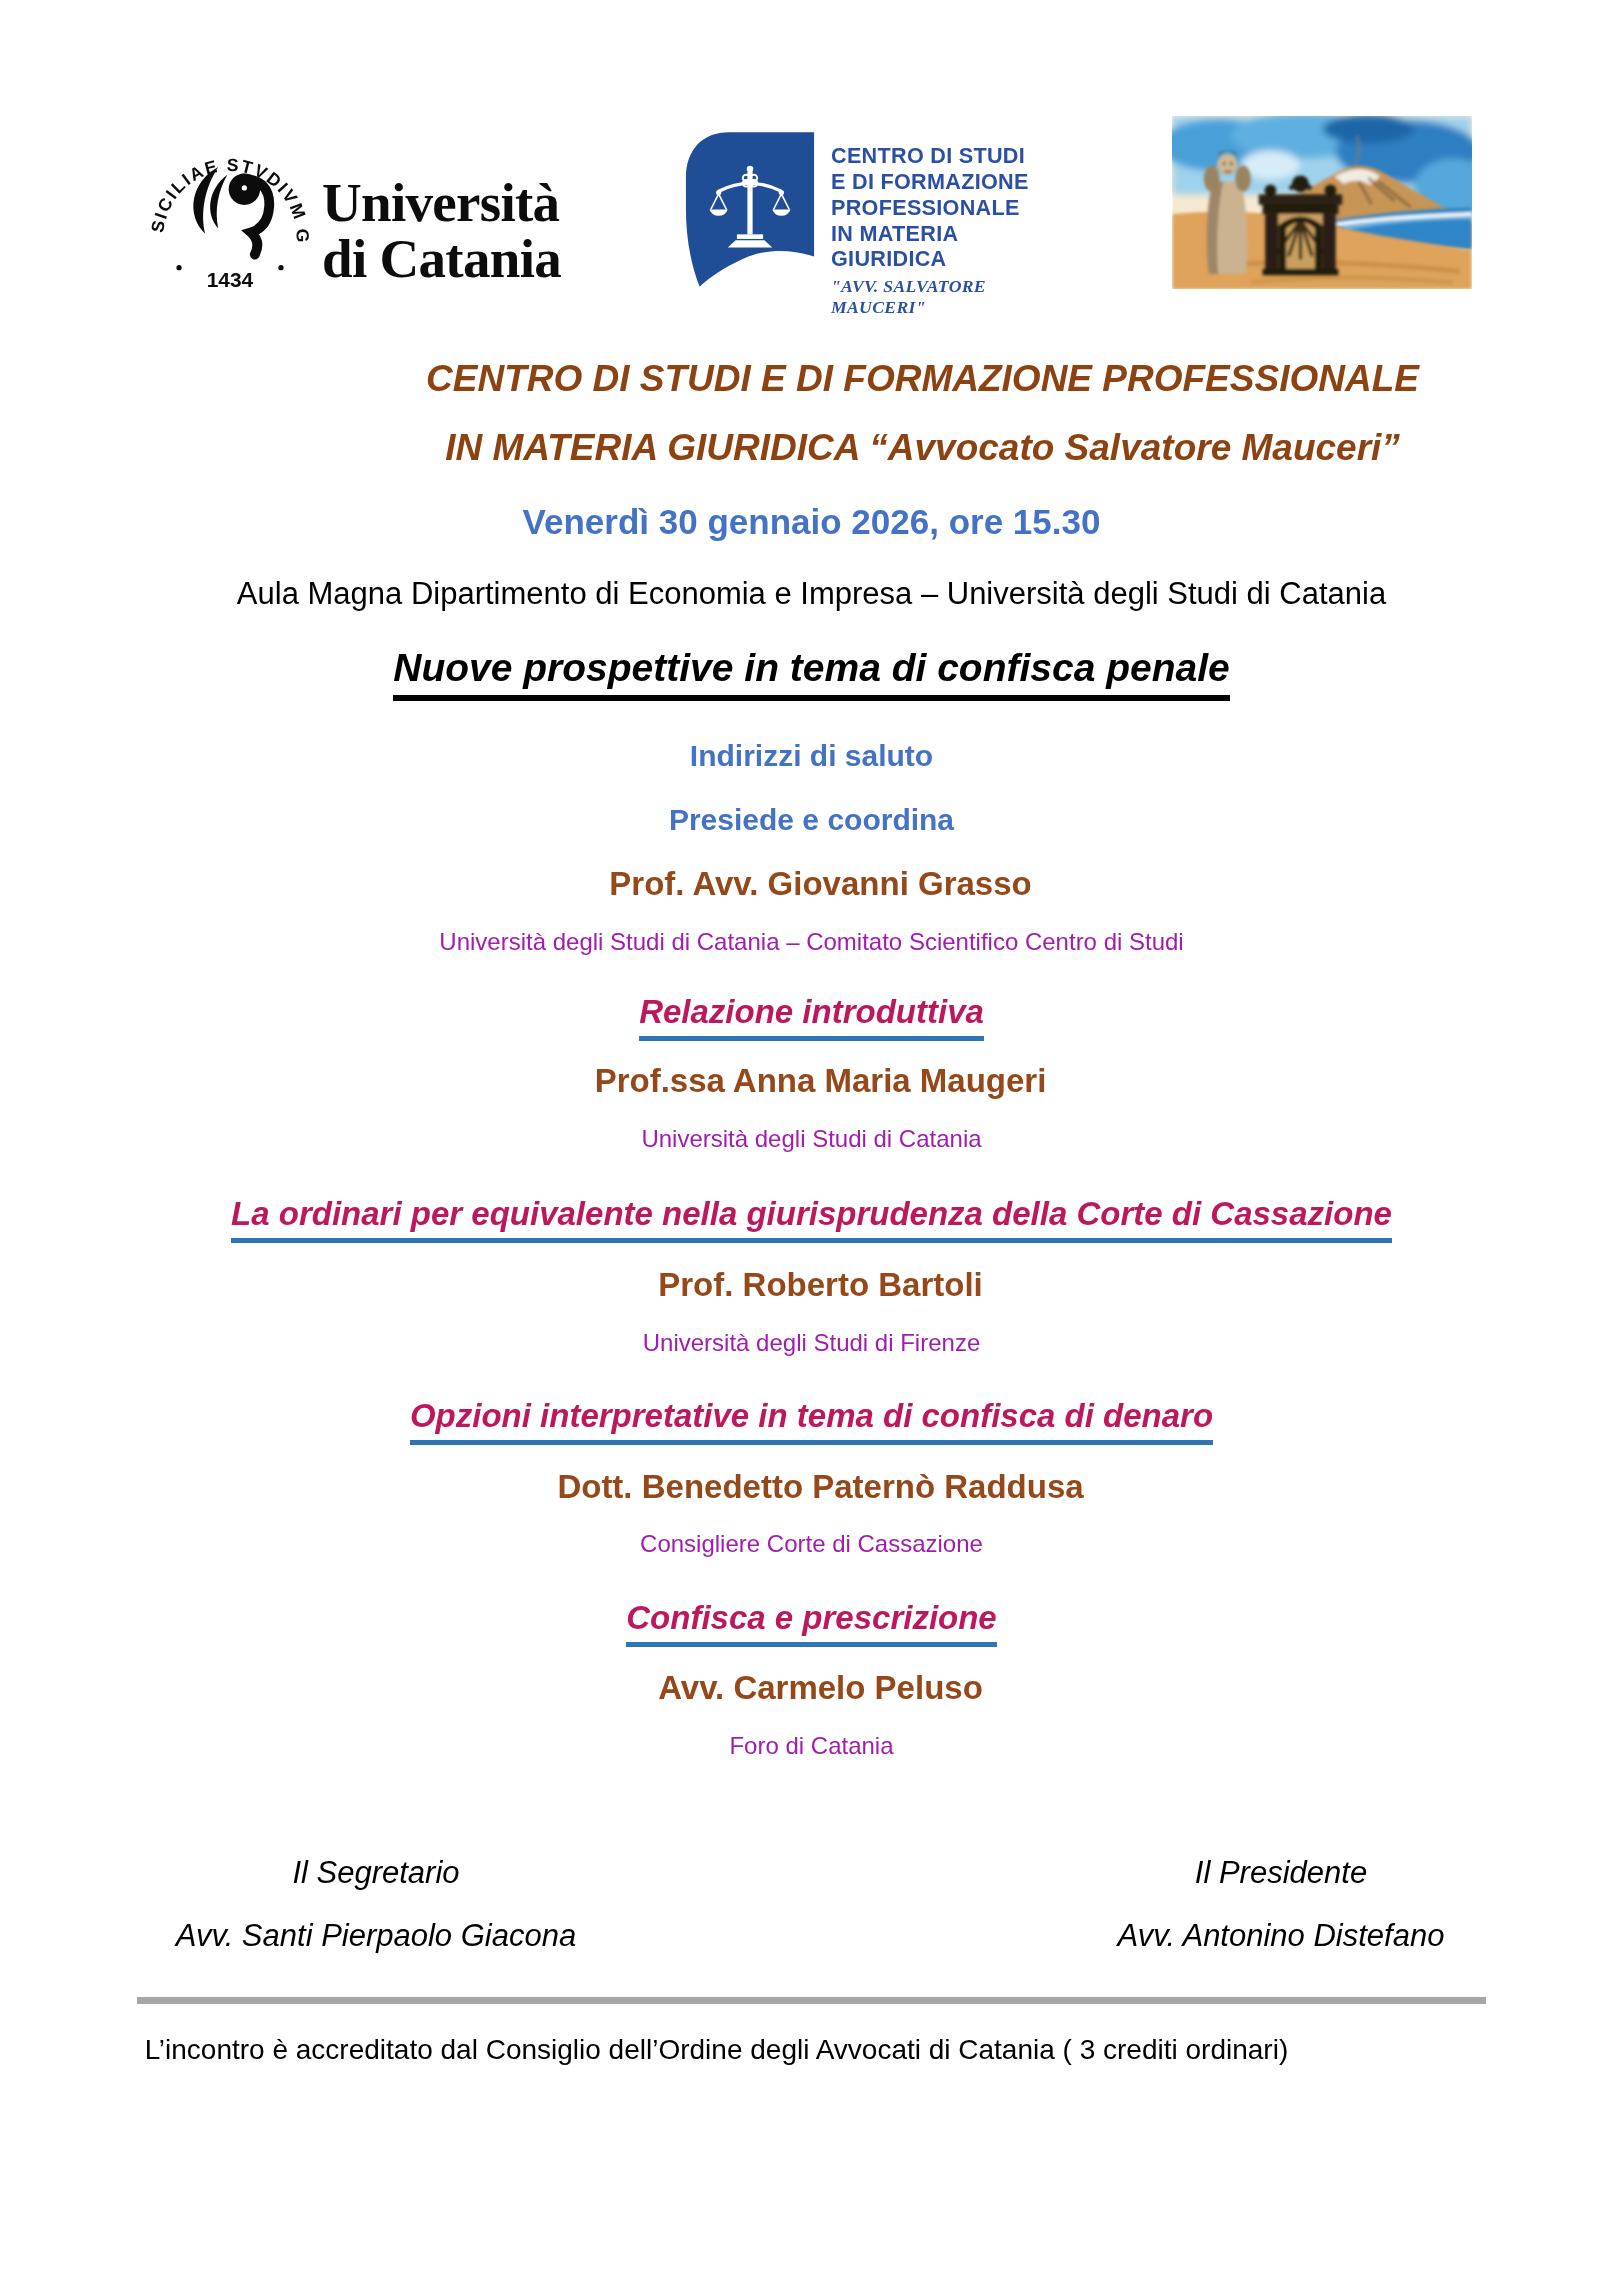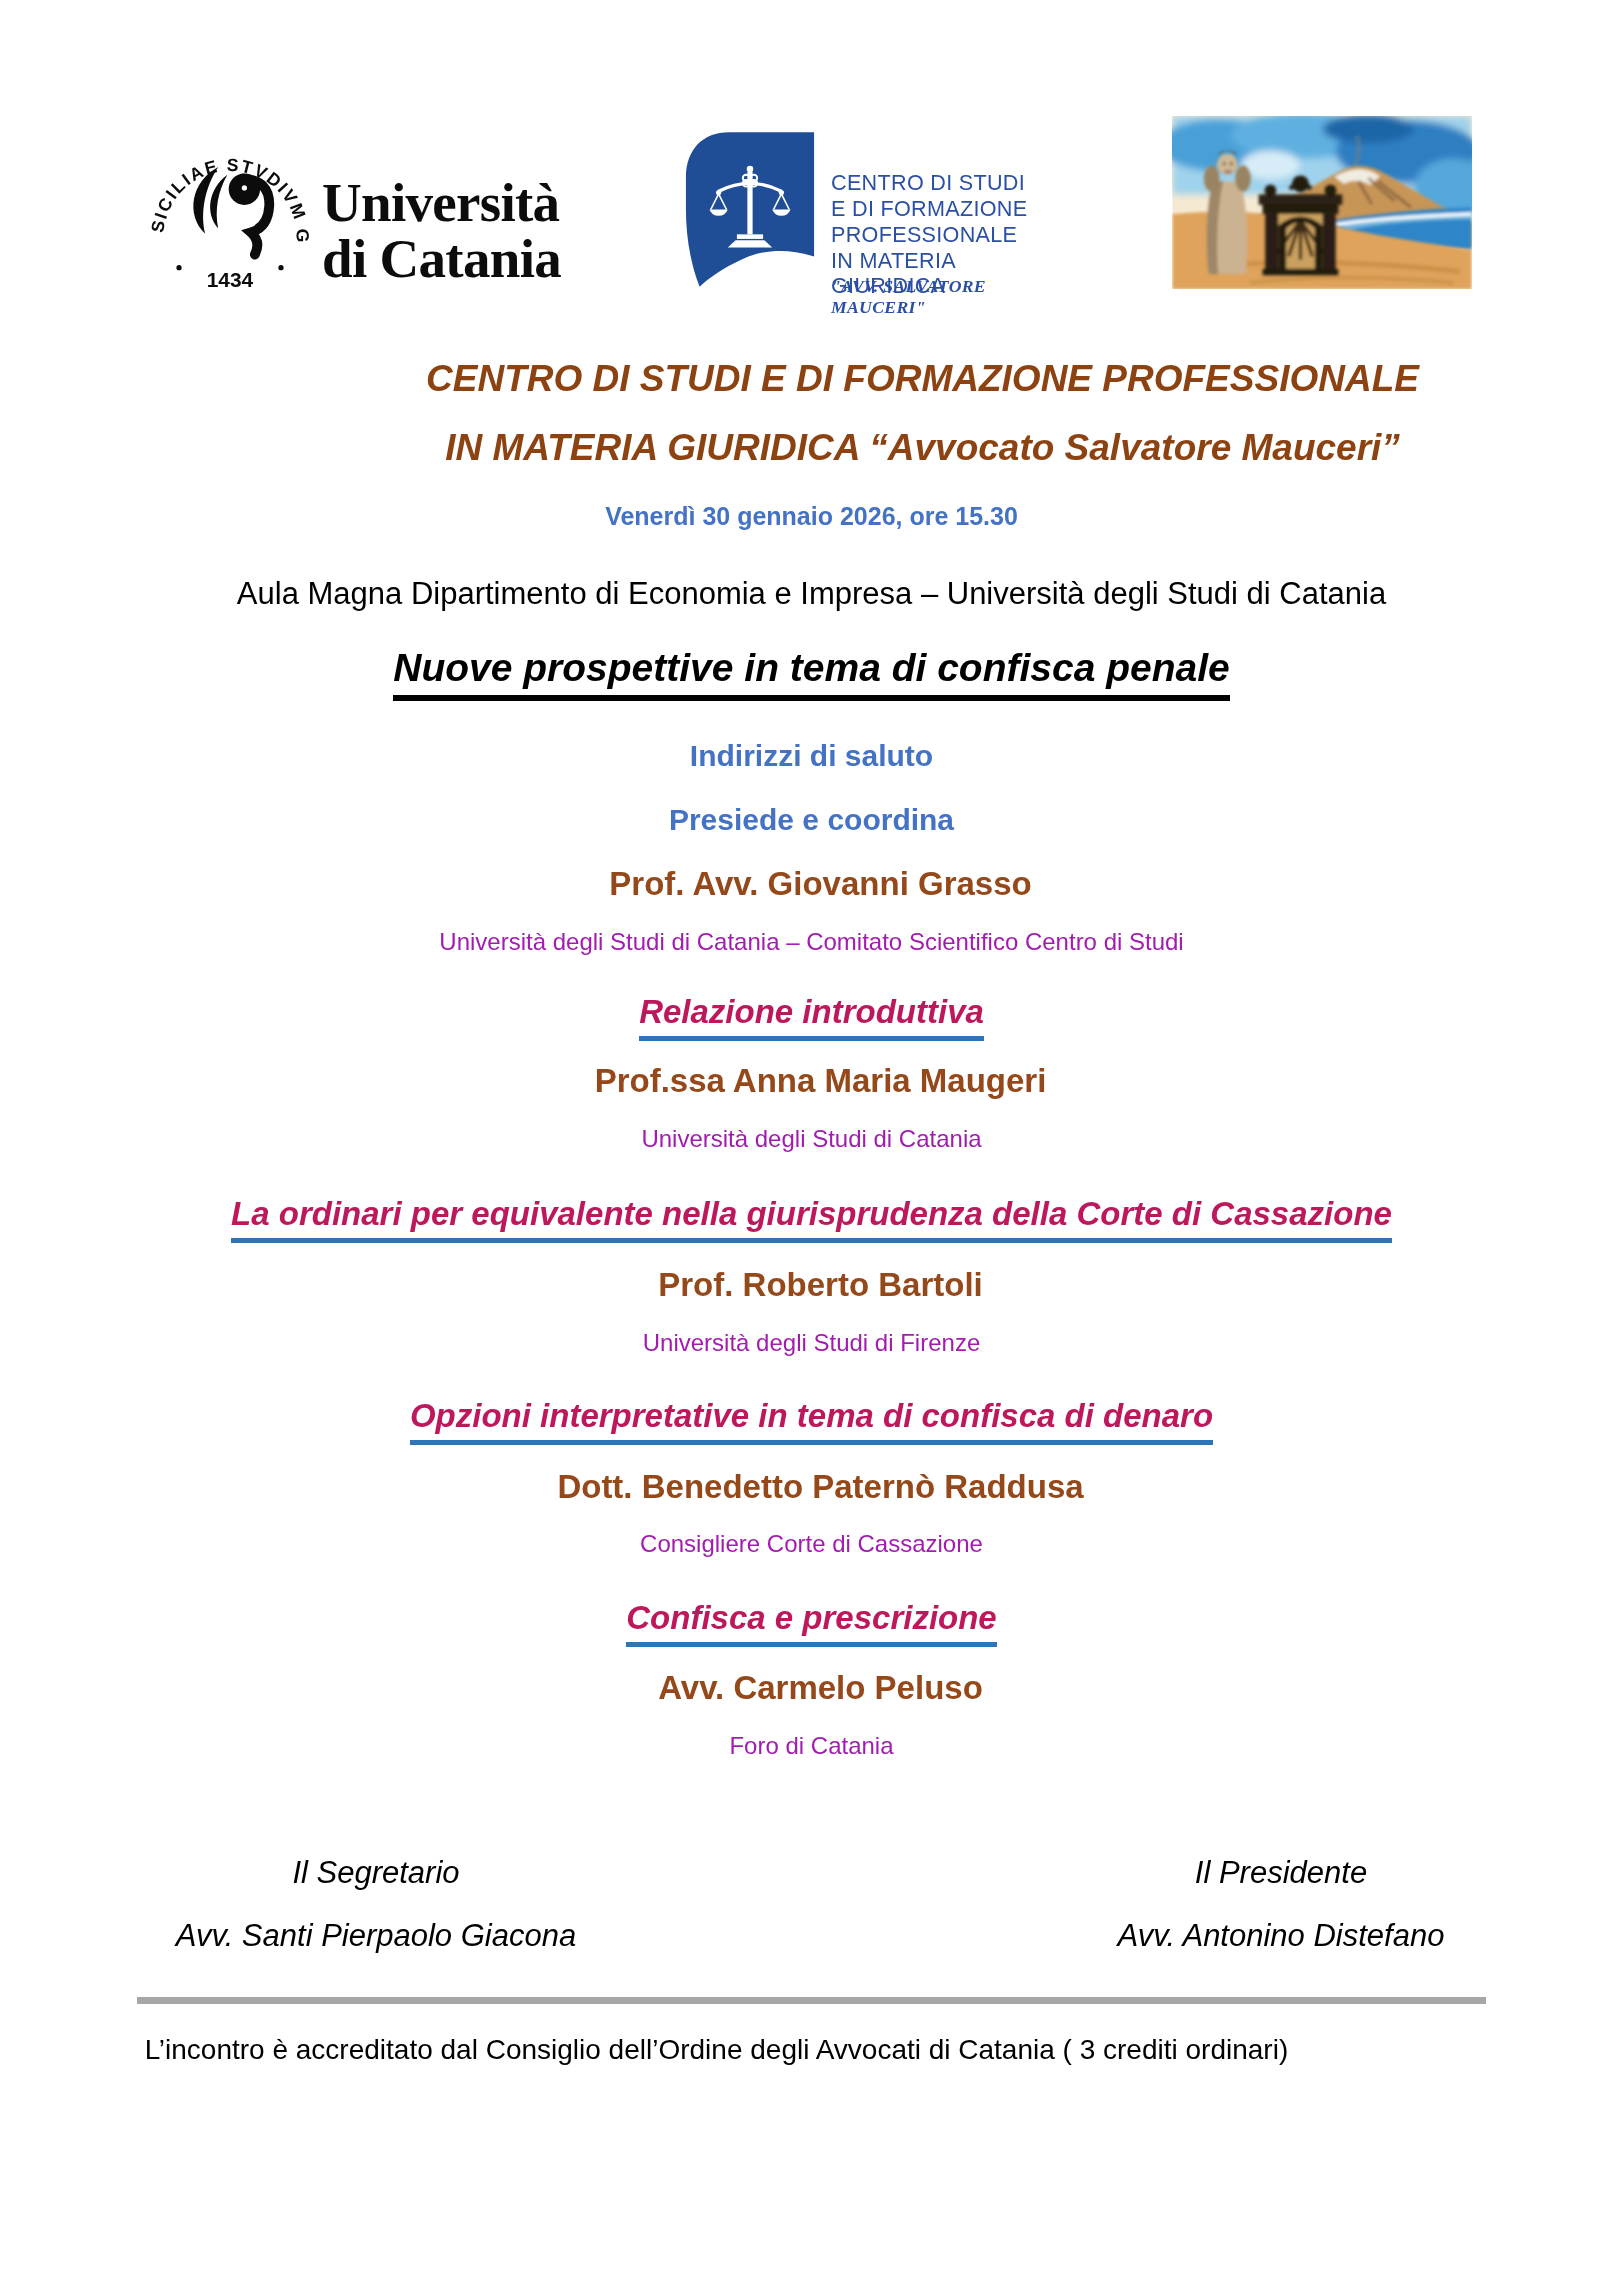--- a/index.html
+++ b/index.html
@@ -11,29 +11,29 @@
     overflow:hidden;
   }
   
   .seal{position:absolute;left:145px;top:116px;width:170px;height:183px;}
   .wordmark{position:absolute;left:322px;top:175px;width:275px;
     font-family:"Liberation Serif", serif;font-weight:bold;color:#0c0c0c;
     font-size:55px;line-height:1.02;letter-spacing:-0.7px;}
   .centro{position:absolute;left:682px;top:131px;width:366px;height:164px;}
   .centro-shape{position:absolute;left:0;top:0;width:136px;height:157px;}
   .centro-text{position:absolute;left:149px;top:11.8px;color:#2b50a3;
-    font-weight:normal;font-size:21.6px;line-height:1.2;letter-spacing:0.3px;margin-top:27px;}
+    font-weight:bold;font-size:21.6px;line-height:1.2;letter-spacing:0.3px;}
   .centro-sub{position:absolute;left:149px;top:145px;color:#2b50a3;
     font-family:"Liberation Serif", serif;font-style:italic;font-weight:bold;
     font-size:17.7px;letter-spacing:0.3px;}
   .artwork{position:absolute;left:1172px;top:116px;width:300px;height:173px;}
   
   .line{position:absolute;left:0;width:1623px;text-align:center;white-space:nowrap;}
   .brown-title{color:#8c4311;font-weight:bold;font-style:italic;font-size:37px;padding-left:111px;}
-  .blue-date{color:#4472c4;font-weight:bold;font-size:25px;}
+  .blue-date{color:#4472c4;font-weight:bold;font-size:35px;}
   .venue{color:#000;font-weight:normal;font-size:31px;}
   .event-title span{
     display:inline-block;color:#000;font-weight:bold;font-style:italic;font-size:39px;
     border-bottom:6.5px solid #000;padding-bottom:5.2px;}
   .blue-head{color:#4472c4;font-weight:bold;font-size:30px;}
   .session-title span{
     display:inline-block;color:#be185d;font-weight:bold;font-style:italic;font-size:33px;
     border-bottom:5.2px solid #2e75b6;padding-bottom:5.2px;}
   .speaker{color:#95491a;font-weight:bold;font-size:33px;margin-left:9px;}
   .affil{color:#a21caf;font-size:24px;}

